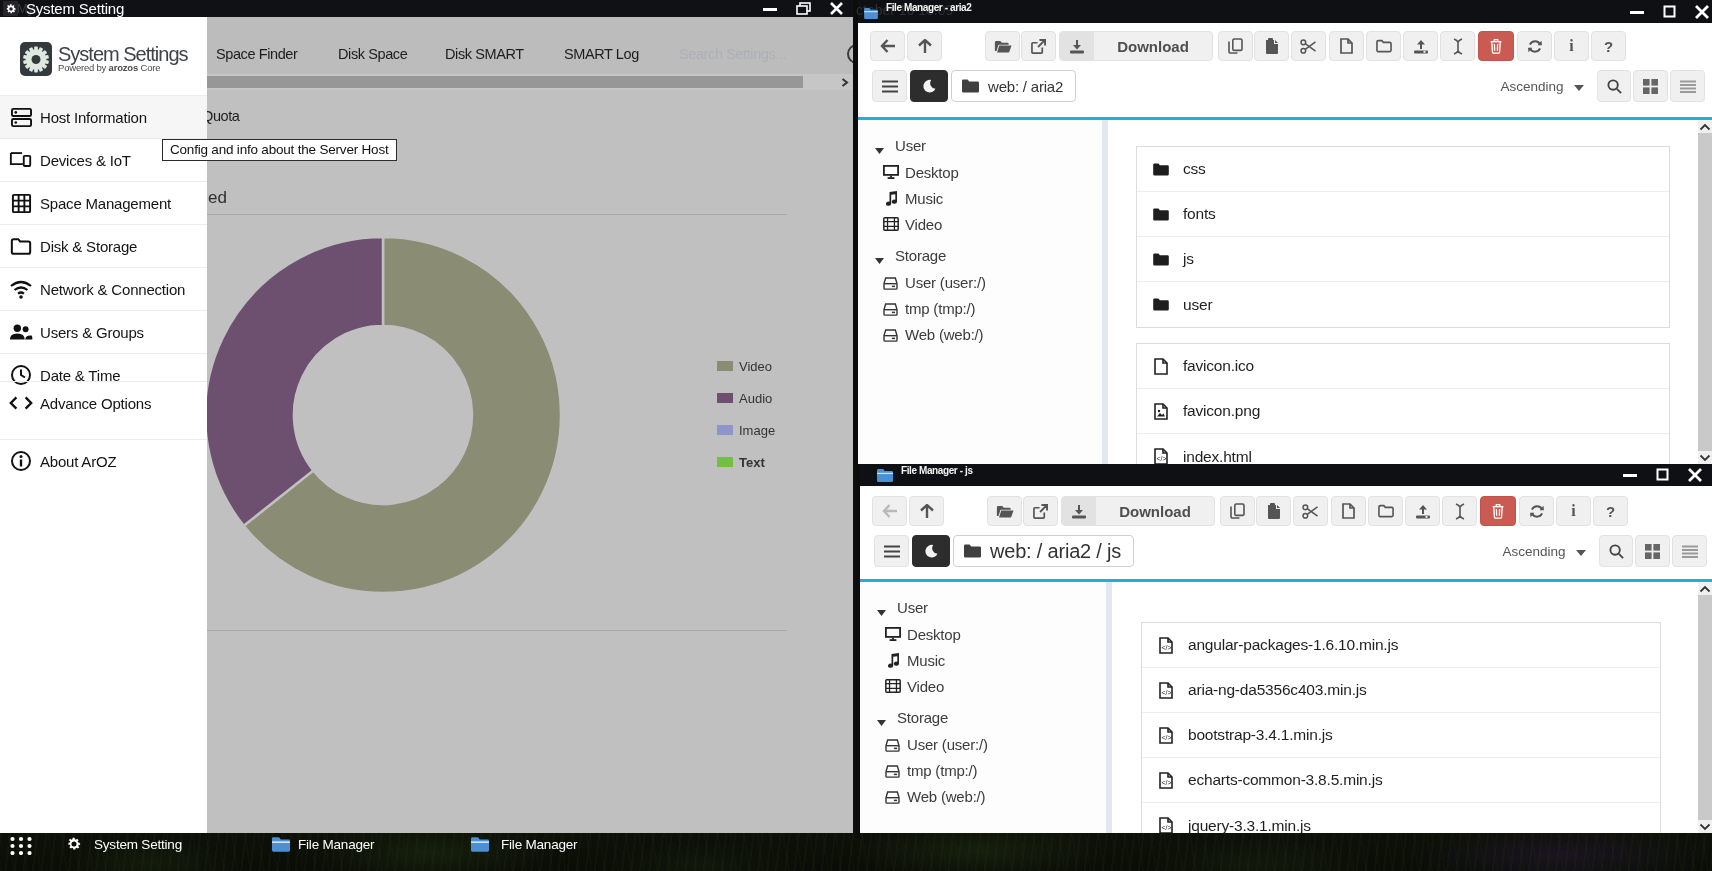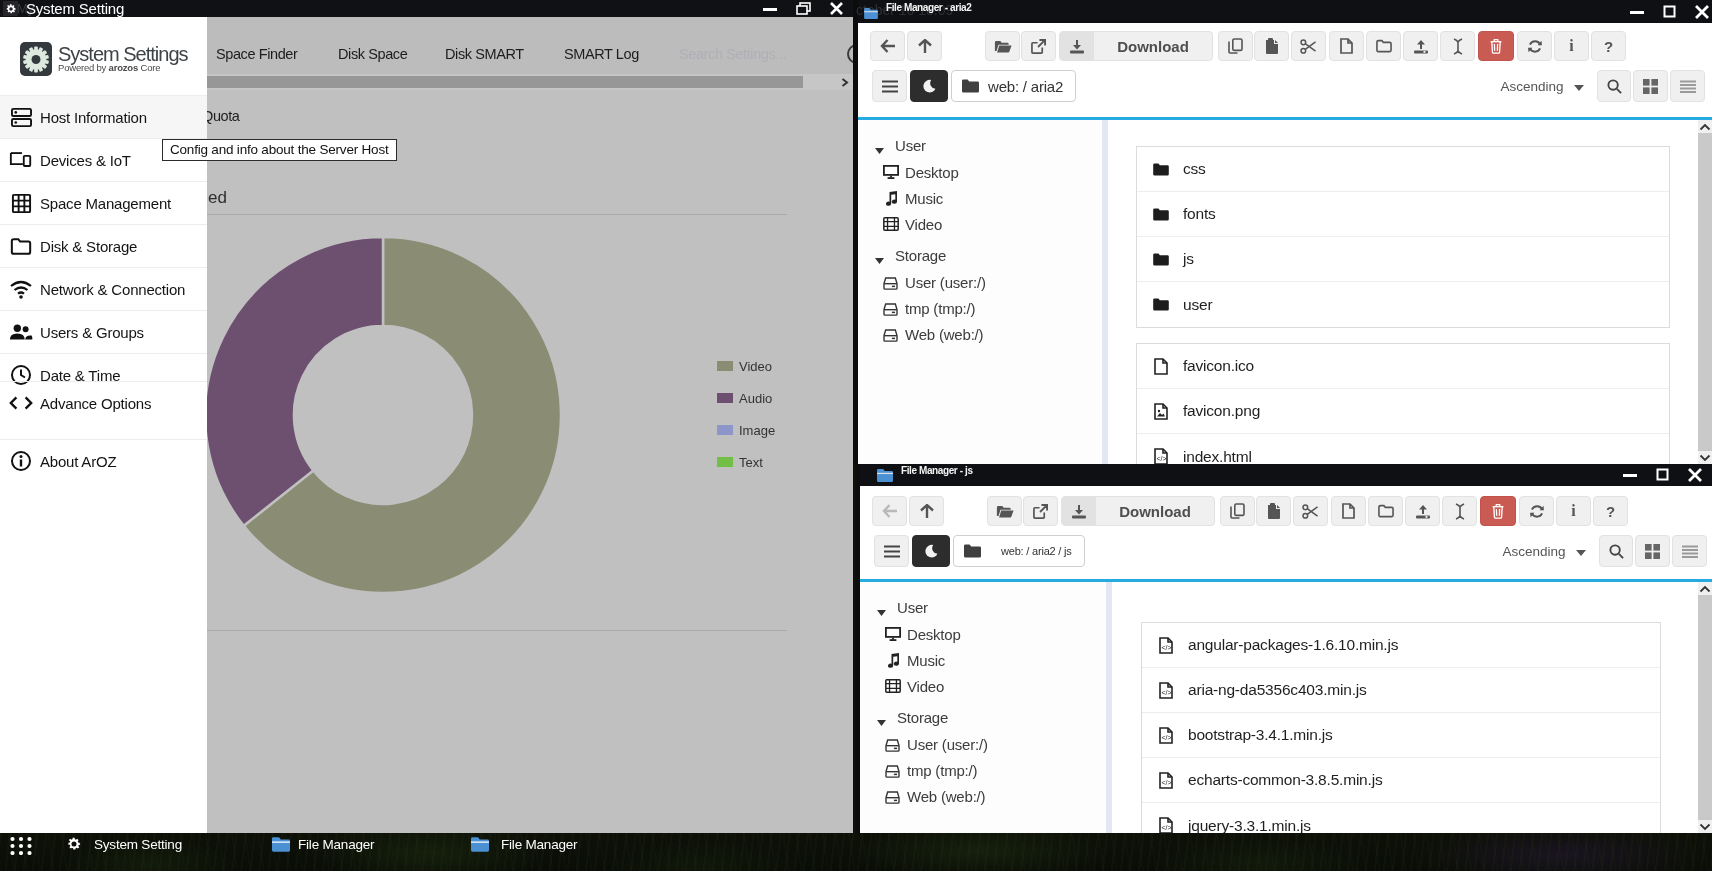--- a/index.html
+++ b/index.html
@@ -111,21 +111,21 @@
       <path d="M43.7 293.8 A178 178 0 0 1 183.0 5.0 L183.0 94.0 A89 89 0 0 0 113.3 238.4 Z" fill="#6d4f70" stroke="#c0c0c0" stroke-width="2.5"></path>
     </svg>
 
     <div class="leg" style="left:510px;top:344px;background:#8b8c74;"></div>
       <span class="legt" style="left:532px;top:342px;">Video</span>
     <div class="leg" style="left:510px;top:376px;background:#6d4f70;"></div>
       <span class="legt" style="left:532px;top:374px;">Audio</span>
     <div class="leg" style="left:510px;top:408px;background:#8d96c8;"></div>
       <span class="legt" style="left:532px;top:406px;">Image</span>
     <div class="leg" style="left:510px;top:440px;background:#71bf45;"></div>
-      <span class="legt" style="left:532px;top:438px;">Text</span>
+      <span class="legt" style="left:532px;top:438px;font-weight:bold;">Text</span>
   </div>
 
   <div id="side">
     <div style="position:absolute;left:20px;top:25px;width:32px;height:34px;background:#34393d;border-radius:5px;display:flex;align-items:center;justify-content:center;">
       <svg width="33" height="33" viewBox="-16.5 -16.5 33 33">
           <g fill="#dde8df">
             <rect x="-1.9" y="-13.4" width="3.8" height="5" rx="1" transform="rotate(0.0)"></rect>
             <rect x="-1.9" y="-13.4" width="3.8" height="5" rx="1" transform="rotate(25.7)"></rect>
             <rect x="-1.9" y="-13.4" width="3.8" height="5" rx="1" transform="rotate(51.4)"></rect>
             <rect x="-1.9" y="-13.4" width="3.8" height="5" rx="1" transform="rotate(77.1)"></rect>
@@ -656,21 +656,21 @@
     </div>
     <div class="tb" style="left:52px;top:71px;width:38px;height:32px;background:#2d2d2d;border-color:#2d2d2d;">
       <svg width="14" height="14" viewBox="0 0 16 16" fill="#f2f2f2">
         <path d="M10.5 1.2 A7.2 7.2 0 1 0 15.4 11.2 A6.4 6.4 0 0 1 10.5 1.2 Z"></path>
       </svg>
     </div>
     <div style="position:absolute;left:93px;top:71px;height:32px;background:#fff;border:1px solid #cfcfcf;border-radius:4px;display:flex;align-items:center;padding:0 12px 0 10px;">
       <svg width="17" height="14" viewBox="0 0 17 14" fill="#3f3f3f">
         <path d="M0 1.8 Q0 .4 1.4 .4 L5.6 .4 L7.2 2.4 L15.6 2.4 Q17 2.4 17 3.8 L17 12.2 Q17 13.6 15.6 13.6 L1.4 13.6 Q0 13.6 0 12.2 Z"></path>
       </svg>
-      <span style="margin-left:20px;font-size:11px;color:#333;letter-spacing:-.2px;white-space:nowrap;">web: / aria2 / js</span>
+      <span style="margin-left:9px;font-size:20px;color:#333;letter-spacing:-.2px;white-space:nowrap;">web: / aria2 / js</span>
     </div>
     <div style="position:absolute;left:633px;top:71px;width:102px;height:32px;background:#fff;border-radius:3px;display:flex;align-items:center;justify-content:center;">
       <span style="font-size:13.5px;color:#555;">Ascending</span>
       <span style="margin-left:10px;"><svg width="10" height="6" viewBox="0 0 10 6" fill="#555">
           <path d="M0 0 H10 L5 6 Z"></path>
         </svg></span>
     </div>
     <div class="tb" style="left:739px;top:71px;width:34px;height:32px;">
       <svg width="15" height="15" viewBox="0 0 16 16" fill="none" stroke="#444" stroke-width="2">
         <circle cx="6.5" cy="6.5" r="5"></circle>

